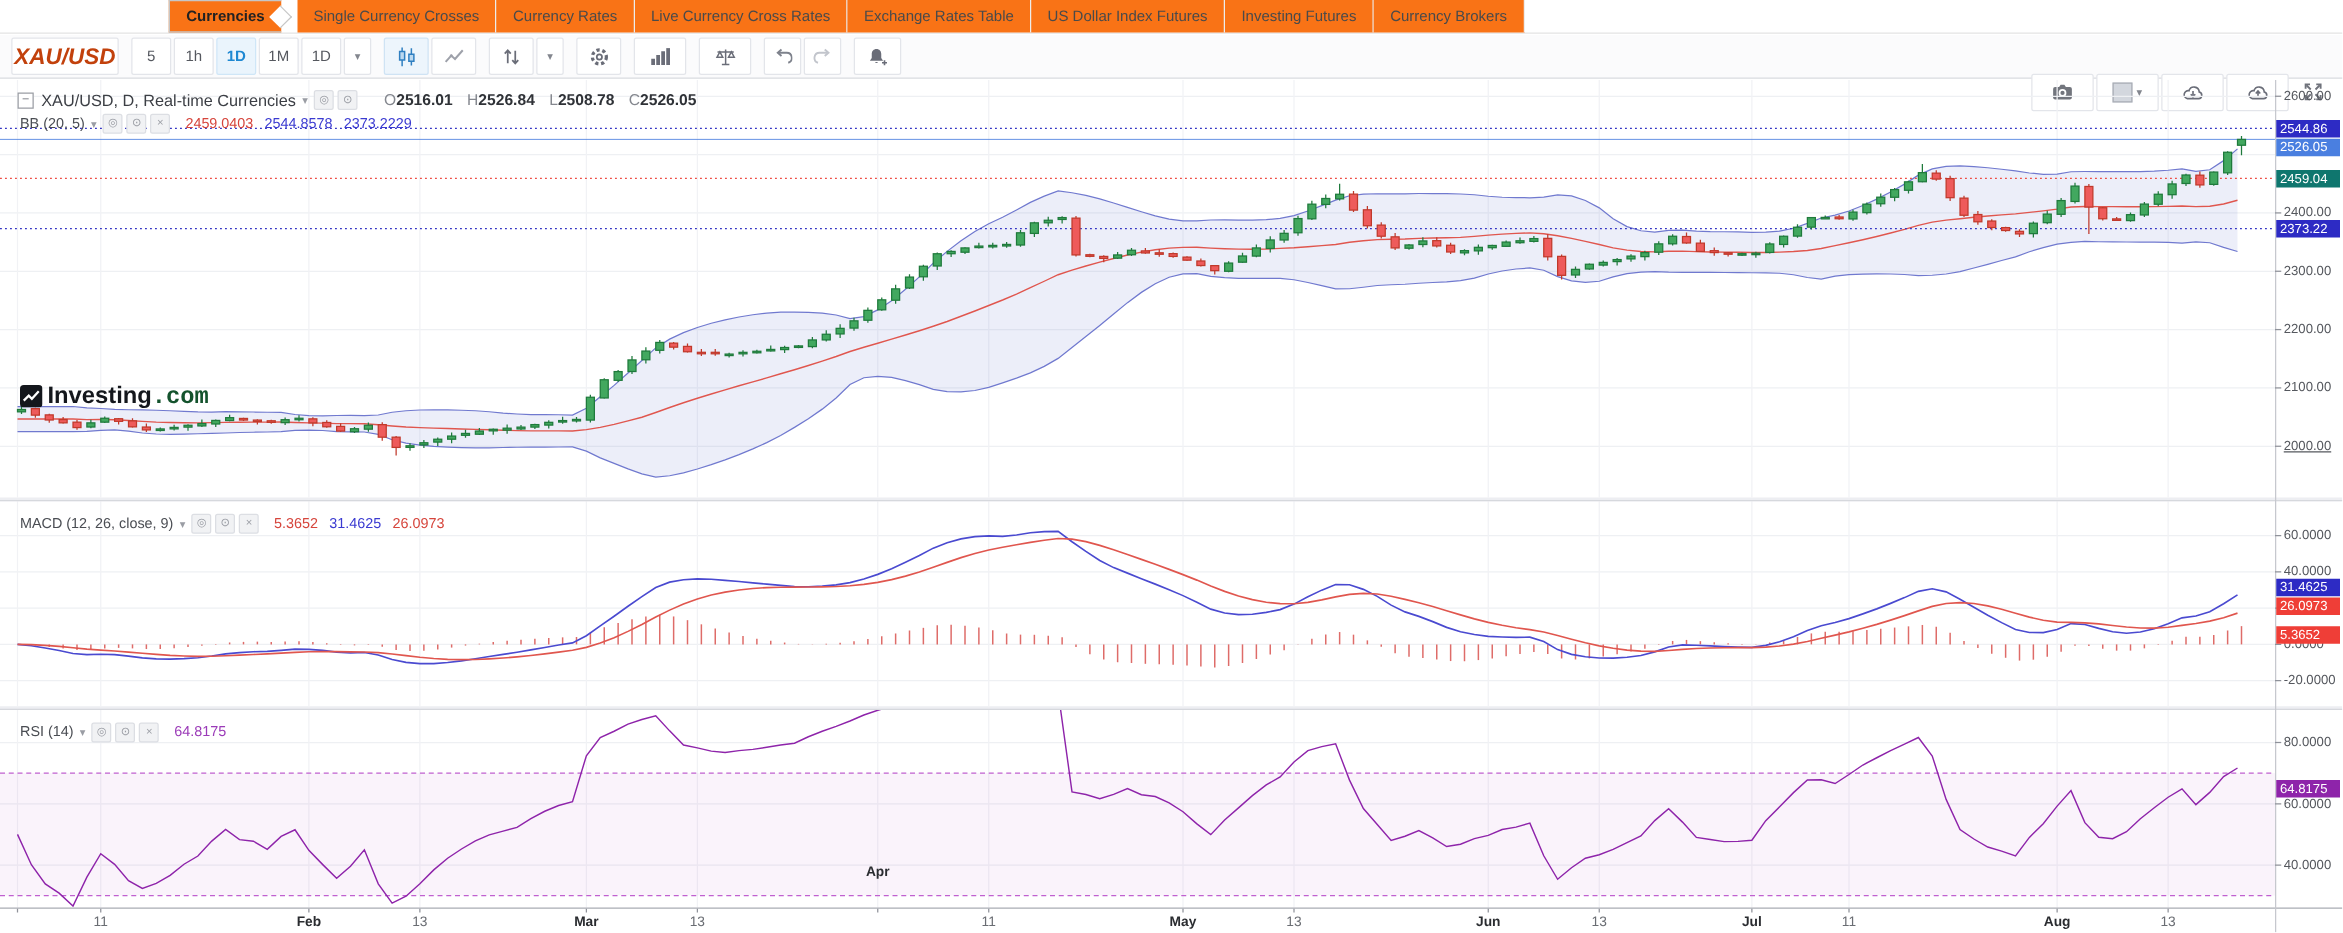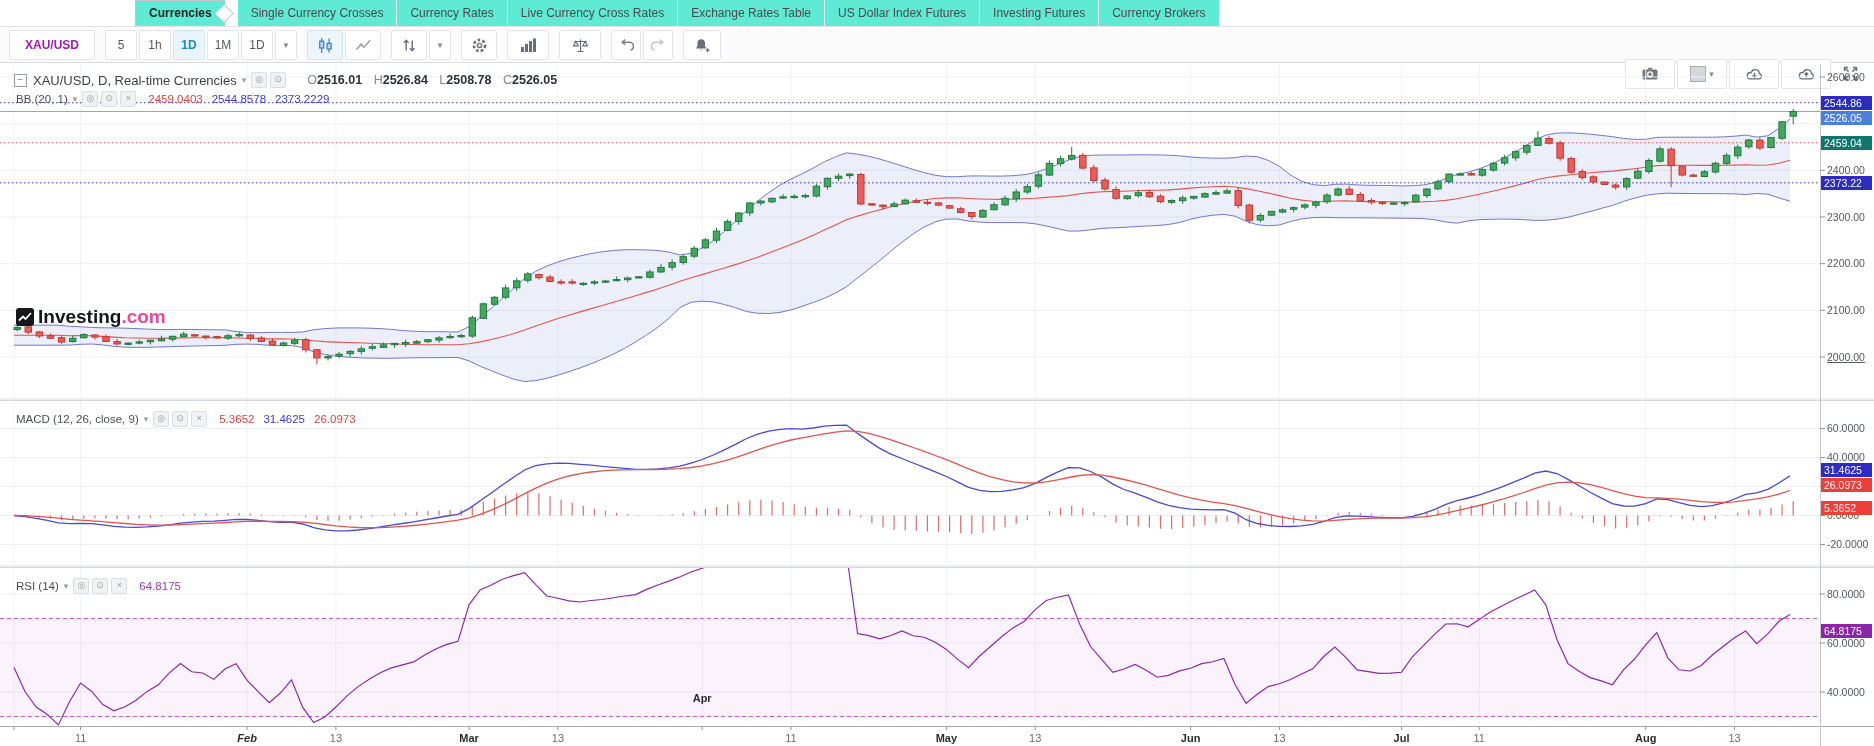--- a/index.html
+++ b/index.html
@@ -2,31 +2,31 @@
 <html><head>
 <meta charset="utf-8">
 <style>
   html,body{margin:0;padding:0;}
   body{width:1874px;height:746px;position:relative;overflow:hidden;background:#fff;
        font-family:"Liberation Sans",sans-serif;-webkit-font-smoothing:antialiased;}
   
   .nav{position:absolute;top:0;left:0;width:100%;height:27px;background:#fff;
        border-bottom:1px solid #e3e3e3;display:flex;align-items:stretch;padding-left:135px;box-sizing:border-box;}
   .tab{display:flex;align-items:center;padding:4px 13px;font-size:12px;color:#4a4a4a;
-       border-right:1px solid #ececec;cursor:pointer;white-space:nowrap;background:#5eead4;}
+       border-right:1px solid #ececec;cursor:pointer;white-space:nowrap;background:#f97316;}
   .tab.active{border:1px solid #c6c6c6;border-right:none;font-weight:bold;color:#222;
        position:relative;margin-right:13px;z-index:2;}
   .tab.active .arrow{position:absolute;right:-6px;top:6px;width:12px;height:12px;
        transform:rotate(45deg);border-top:1px solid #c6c6c6;border-right:1px solid #c6c6c6;background:#fff;}
   
   .toolbar{position:absolute;top:28px;left:0;width:100%;height:35px;background:#fbfbfc;
        border-bottom:1px solid #d9dbe0;display:flex;align-items:center;padding-left:8px;box-sizing:border-box;}
   .tbtn{display:inline-flex;align-items:center;justify-content:center;height:28px;background:#fff;
        border:1px solid #e3e5ea;border-radius:2px;margin:0 1px;color:#55585f;font-size:12px;cursor:pointer;}
-  .tbtn.sym{width:84px;font-weight:bold;color:#a21caf;font-size:12px;}
+  .tbtn.sym{width:84px;font-weight:bold;color:#c2410c;font-size:18px;font-style:italic;}
   .tbtn.iv{width:30px;}
   .tbtn.iv.active{color:#1e88d2;background:#eaf4fc;border-color:#cfe6f7;font-weight:bold;}
   .tbtn.caret-only{width:20px;color:#83868e;font-size:9px;}
   .tbtn.icon{width:34px;}
   .tbtn.wide{width:40px;}
   .tbtn.active-type{background:#edf5fc;border-color:#cfe3f4;}
   .gap{width:8px;flex:none;}
   .rightbar{position:absolute;right:6px;top:28px;height:35px;display:flex;align-items:center;}
   .rightbar .tbtn{width:48px;}
   .caret-glyph{font-size:9px;color:#83868e;margin-left:3px;}
@@ -46,21 +46,21 @@
   .legend .lgbtn{width:14px;height:14px;background:#f1f2f4;border:1px solid #dcdee3;border-radius:2px;
        color:#9a9da4;font-size:9px;line-height:13px;text-align:center;margin-right:3px;cursor:pointer;}
   .legend .val{font-size:11.5px;margin-left:9px;}
   .legend.sub{font-size:11.5px;color:#4a4d53;}
   .ohlc{margin-left:10px;font-size:12.5px;}
   .ohlc .k{color:#85888f;margin-left:8px;}
   .ohlc .v{color:#2f3237;font-weight:bold;}
   
   .wm{position:absolute;left:16px;top:306px;font-size:19px;font-weight:bold;color:#14171c;z-index:4;
       display:flex;align-items:center;}
-  .wm .suffix{color:#ec4899;font-weight:bold;}
+  .wm .suffix{color:#14532d;font-weight:bold;font-family:Liberation Mono, monospace;}
   .wm svg{margin-right:4px;}
 </style>
 </head>
 <body>
 
 <div class="nav" id="nav">
     <div class="tab active">Currencies<i class="arrow"></i></div>
     <div class="tab">Single Currency Crosses</div>
     <div class="tab">Currency Rates</div>
     <div class="tab">Live Currency Cross Rates</div>
@@ -834,21 +834,21 @@
   <span class="lgbtn">⊙</span>
   <span class="ohlc">
     <span class="k">O</span><span class="v">2516.01</span>
     <span class="k">H</span><span class="v">2526.84</span>
     <span class="k">L</span><span class="v">2508.78</span>
     <span class="k">C</span><span class="v">2526.05</span>
   </span>
 </div>
 
 <div class="legend sub" style="top:91px;left:16px">
-  <span class="ttl">BB (20, 1)</span>
+  <span class="ttl">BB (20, 5)</span>
   <span class="caret">▾</span>
   <span class="lgbtn">◎</span>
   <span class="lgbtn">⊙</span>
   <span class="lgbtn">×</span>
   <span class="val" style="color: rgb(214, 69, 60);">2459.0403</span>
   <span class="val" style="color: rgb(59, 59, 209);">2544.8578</span>
   <span class="val" style="color: rgb(59, 59, 209);">2373.2229</span>
 </div>
 
 <div class="legend sub" style="top:411px;left:16px">
@@ -903,21 +903,21 @@
     <div class="badge" style="top: 95.7322px; background: rgb(45, 43, 196);">2544.86</div>
     <div class="badge" style="top: 110.732px; background: rgb(74, 127, 224);">2526.05</div>
     <div class="badge" style="top: 135.782px; background: #0f766e;">2459.04</div>
     <div class="badge" style="top: 175.831px; background: rgb(45, 43, 196);">2373.22</div>
     <div class="badge" style="top: 462.879px; background: rgb(45, 43, 196);">31.4625</div>
     <div class="badge" style="top: 477.879px; background: rgb(239, 62, 55);">26.0973</div>
     <div class="badge" style="top: 500.72px; background: rgb(239, 62, 55);">5.3652</div>
     <div class="badge" style="top: 624.197px; background: rgb(142, 36, 170);">64.8175</div>
     <div class="tlabel" style="top: 760px; left: 14px;">024</div>
     <div class="tlabel" style="top: 732px; left: 80.6px;">11</div>
-    <div class="tlabel bold" style="top: 732px; left: 247.1px; font-style: italic;">Feb</div>
+    <div class="tlabel bold" style="top: 732px; left: 247.1px;">Feb</div>
     <div class="tlabel" style="top: 732px; left: 335.9px;">13</div>
     <div class="tlabel bold" style="top: 732px; left: 469.1px;">Mar</div>
     <div class="tlabel" style="top: 732px; left: 557.9px;">13</div>
     <div class="tlabel bold" style="top: 692px; left: 702.2px;">Apr</div>
     <div class="tlabel" style="top: 732px; left: 791px;">11</div>
     <div class="tlabel bold" style="top: 732px; left: 946.4px;">May</div>
     <div class="tlabel" style="top: 732px; left: 1035.2px;">13</div>
     <div class="tlabel bold" style="top: 732px; left: 1190.6px;">Jun</div>
     <div class="tlabel" style="top: 732px; left: 1279.4px;">13</div>
     <div class="tlabel bold" style="top: 732px; left: 1401.5px;">Jul</div>

